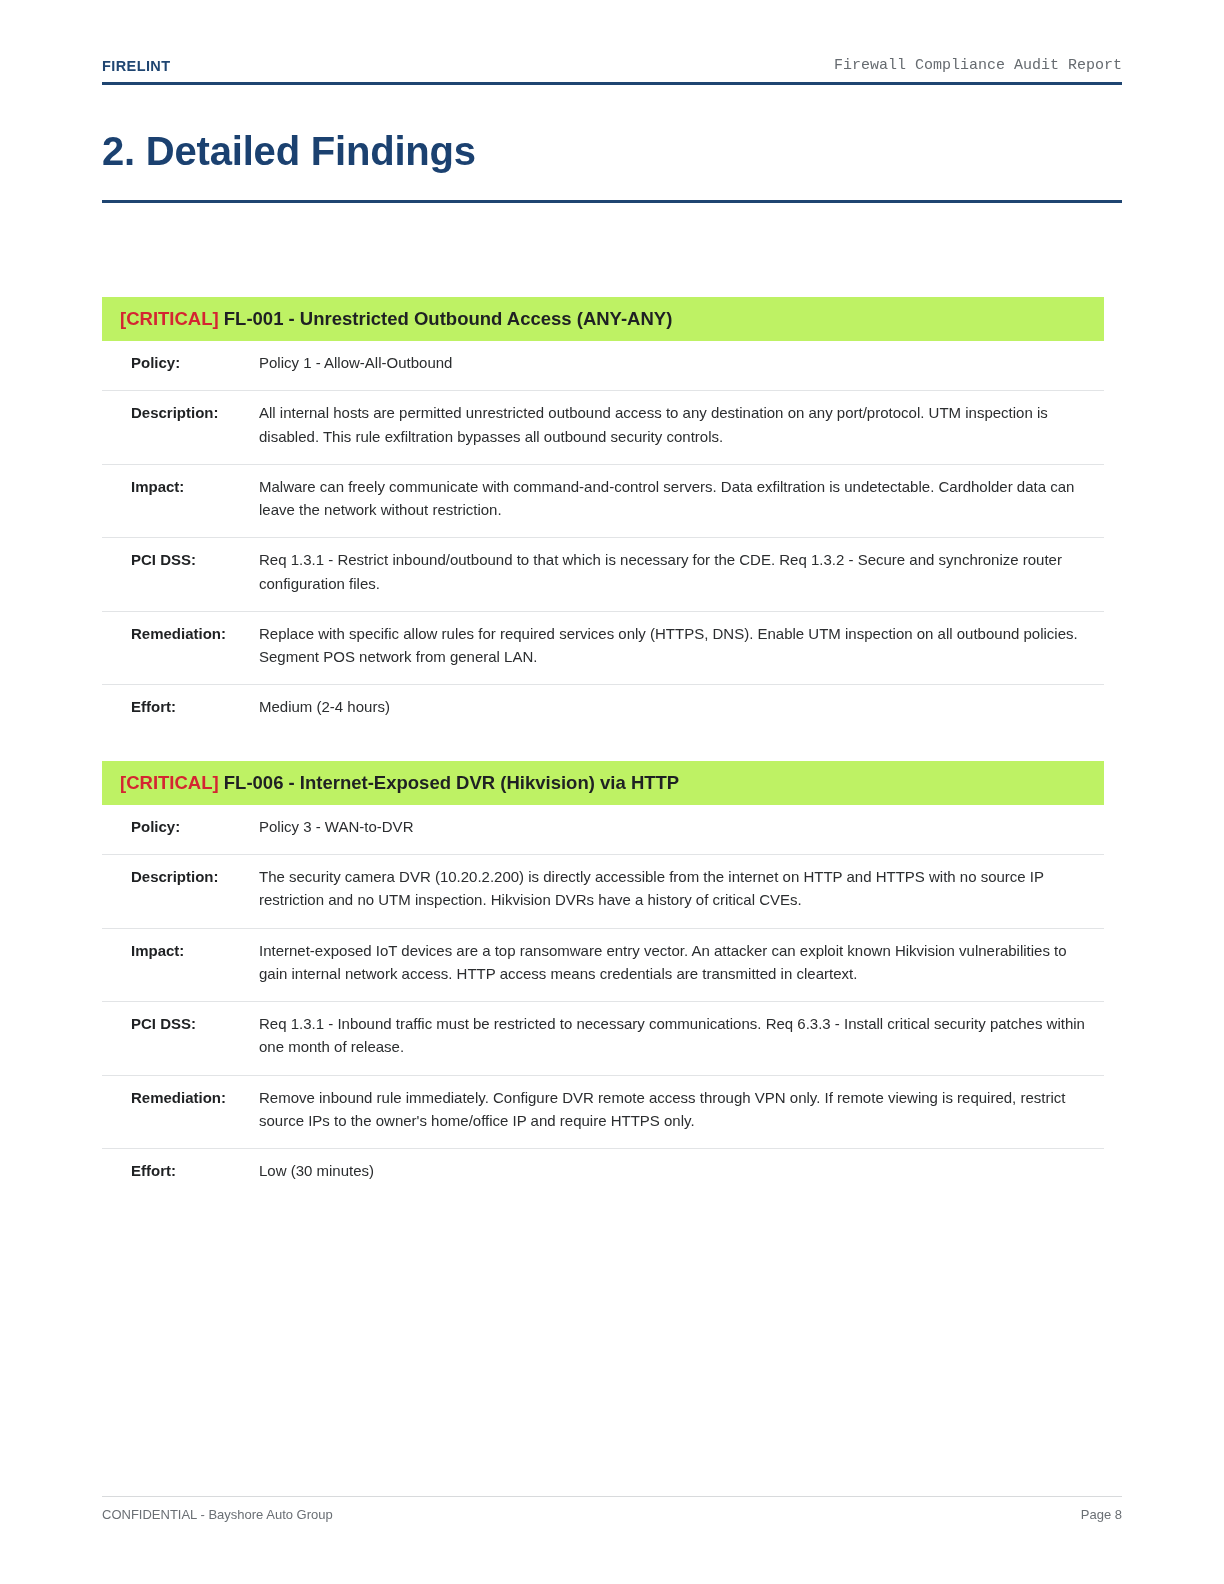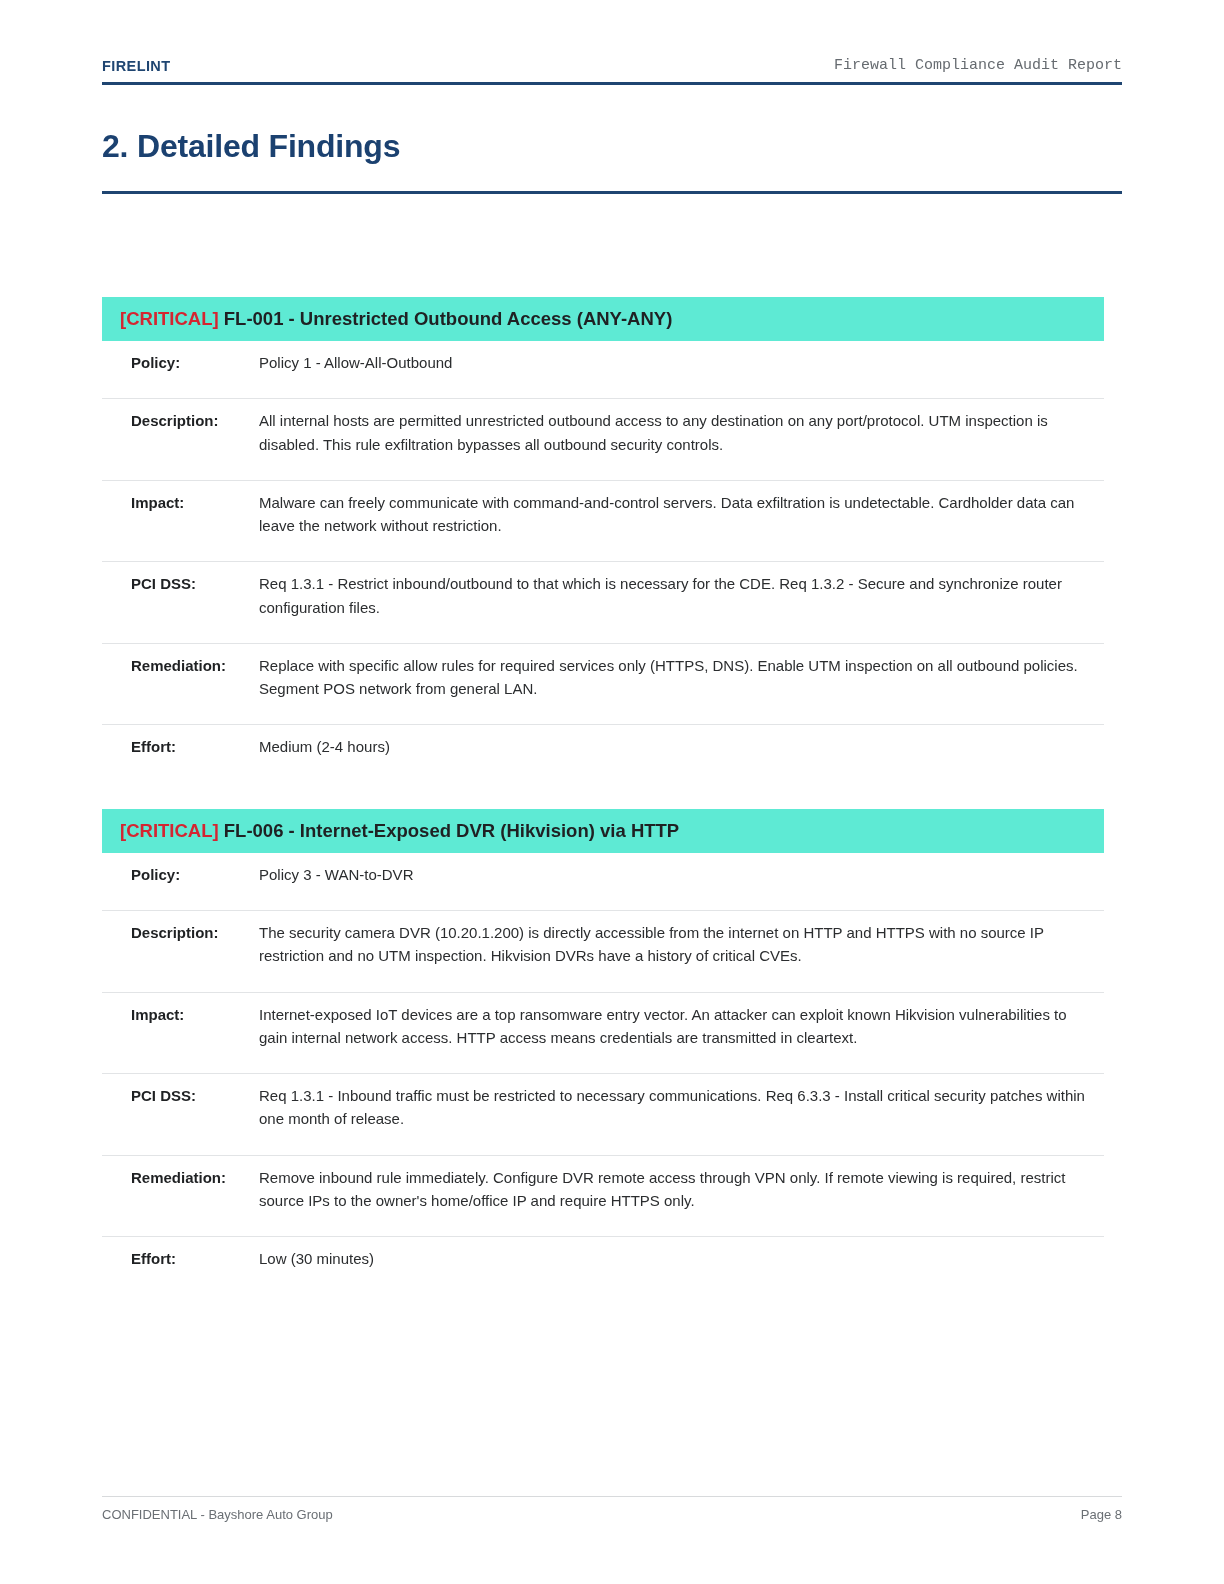--- a/index.html
+++ b/index.html
@@ -52,21 +52,21 @@
 
   
   .h1-wrap {
     position: absolute;
     left: 102px;
     right: 102px;
     top: 128px;
   }
   h1.section-title {
     margin: 0;
-    font-size: 32px;
+    font-size: 40px;
     line-height: 1.15;
     font-weight: bold;
     color: #1b4170;
     letter-spacing: -0.2px;
   }
   .h1-rule {
     margin-top: 26px;
     border-bottom: 3px solid #1f4571;
   }
 
@@ -85,21 +85,21 @@
   .findings {
     position: absolute;
     left: 102px;
     top: 297px;
     width: 1002px;
   }
   .finding {
     margin-bottom: 26px;
   }
   .finding-banner {
-    background: #5eead4;
+    background: #bef264;
     padding: 10px 18px 11px 18px;
     font-size: 18.5px;
     font-weight: bold;
     color: #1f2123;
     line-height: 1.25;
     white-space: nowrap;
   }
   .sev-tag {
     color: #d42531;
     font-weight: bold;
@@ -123,21 +123,21 @@
     width: 157px;
     padding: 10px 10px 10px 29px;
     font-size: 15px;
     font-weight: bold;
     color: #1f2123;
     vertical-align: top;
     line-height: 1.55;
     box-sizing: border-box;
   }
   td.f-value {
-    padding: 10px 12px 24px 0;
+    padding: 10px 12px 16px 0;
     font-size: 15px;
     font-weight: normal;
     color: #2b2d2f;
     vertical-align: top;
     line-height: 1.55;
     box-sizing: border-box;
   }
 
   
   .doc-footer {
@@ -206,21 +206,21 @@
       <div class="finding">
         <div class="finding-banner"><span class="sev-tag">[CRITICAL]</span> <span class="finding-title-text">FL-006 - Internet-Exposed DVR (Hikvision) via HTTP</span></div>
         <table class="finding-table">
           <tbody>
             <tr>
               <td class="f-label">Policy:</td>
               <td class="f-value">Policy 3 - WAN-to-DVR</td>
             </tr>
             <tr>
               <td class="f-label">Description:</td>
-              <td class="f-value">The security camera DVR (10.20.1.200) is directly accessible from the internet on HTTP and HTTPS with no source IP restriction and no UTM inspection. Hikvision DVRs have a history of critical CVEs.</td>
+              <td class="f-value">The security camera DVR (10.20.2.200) is directly accessible from the internet on HTTP and HTTPS with no source IP restriction and no UTM inspection. Hikvision DVRs have a history of critical CVEs.</td>
             </tr>
             <tr>
               <td class="f-label">Impact:</td>
               <td class="f-value">Internet-exposed IoT devices are a top ransomware entry vector. An attacker can exploit known Hikvision vulnerabilities to gain internal network access. HTTP access means credentials are transmitted in cleartext.</td>
             </tr>
             <tr>
               <td class="f-label">PCI DSS:</td>
               <td class="f-value">Req 1.3.1 - Inbound traffic must be restricted to necessary communications. Req 6.3.3 - Install critical security patches within one month of release.</td>
             </tr>
             <tr>

